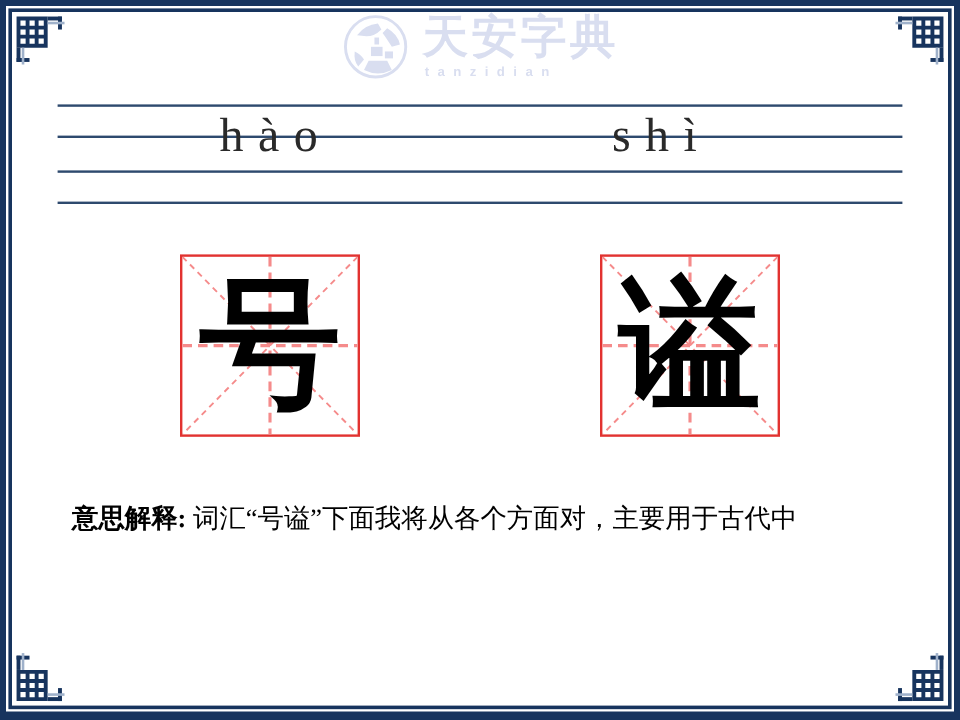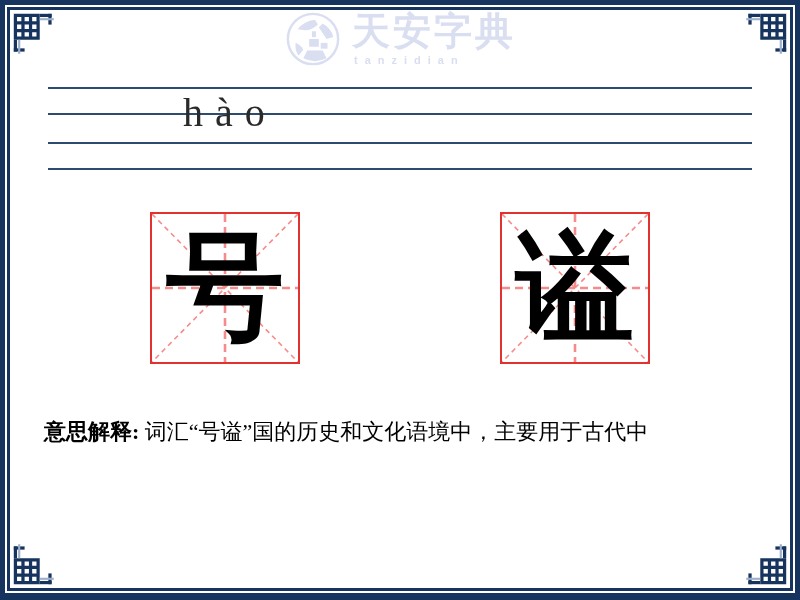--- a/index.html
+++ b/index.html
@@ -35,21 +35,21 @@
   .box1{left:150px;top:212px;}
   .box2{left:500px;top:212px;}
   .mi-grid{position:absolute;inset:0;width:100%;height:100%;}
   .glyph{position:absolute;inset:0;display:flex;align-items:center;justify-content:center;
          font-size:118px;line-height:1;color:#000;font-weight:bold;}
 
   
   .definition{position:absolute;left:44px;top:417px;width:716px;font-size:22px;
               line-height:29px;color:#000;}
   .def-line{white-space:nowrap;}
-  .def-label{font-weight:bold;}
+  .def-label{font-weight:bold;margin-left:16px;}
 </style>
 </head>
 <body>
 
 <div class="page">
 
   <div class="outer-frame"></div>
   <div class="inner-frame"></div>
 
   <svg class="fret tl" viewBox="0 0 50 50">
@@ -99,20 +99,21 @@
       <div class="brand-name">天安字典</div>
       <div class="brand-sub">tanzidian</div>
     </div>
   </div>
 
   <div class="guide-line gl1"></div>
   <div class="guide-line gl2"></div>
   <div class="guide-line gl3"></div>
   <div class="guide-line gl4"></div>
   <span class="pinyin p1">hào</span>
+  <span class="pinyin p2">shì</span>
 
   <div class="char-box box1">
     <svg class="mi-grid" viewBox="0 0 146 148" preserveAspectRatio="none">
       <line x1="0" y1="0" x2="146" y2="148" stroke="#f58b8b" stroke-width="1.6" stroke-dasharray="5 4"></line>
       <line x1="146" y1="0" x2="0" y2="148" stroke="#f58b8b" stroke-width="1.6" stroke-dasharray="5 4"></line>
       <line x1="73" y1="0" x2="73" y2="148" stroke="#f58b8b" stroke-width="2.6" stroke-dasharray="8 5"></line>
       <line x1="0" y1="74" x2="146" y2="74" stroke="#f58b8b" stroke-width="2.6" stroke-dasharray="8 5"></line>
     </svg>
     <span class="glyph">号</span>
   </div>
@@ -120,16 +121,16 @@
     <svg class="mi-grid" viewBox="0 0 146 148" preserveAspectRatio="none">
       <line x1="0" y1="0" x2="146" y2="148" stroke="#f58b8b" stroke-width="1.6" stroke-dasharray="5 4"></line>
       <line x1="146" y1="0" x2="0" y2="148" stroke="#f58b8b" stroke-width="1.6" stroke-dasharray="5 4"></line>
       <line x1="73" y1="0" x2="73" y2="148" stroke="#f58b8b" stroke-width="2.6" stroke-dasharray="8 5"></line>
       <line x1="0" y1="74" x2="146" y2="74" stroke="#f58b8b" stroke-width="2.6" stroke-dasharray="8 5"></line>
     </svg>
     <span class="glyph">谥</span>
   </div>
 
   <div class="definition">
-    <div class="def-line"><span class="def-label">意思解释:</span><span> 词汇“号谥”国的历史和文化语境中，主要用于古代中</span></div>
+    <div class="def-line"><span class="def-label">意思解释:</span><span> 词汇“号谥”下面我将从各个方面对，主要用于古代中</span></div>
   </div>
 
 </div>
 
 </body></html>

